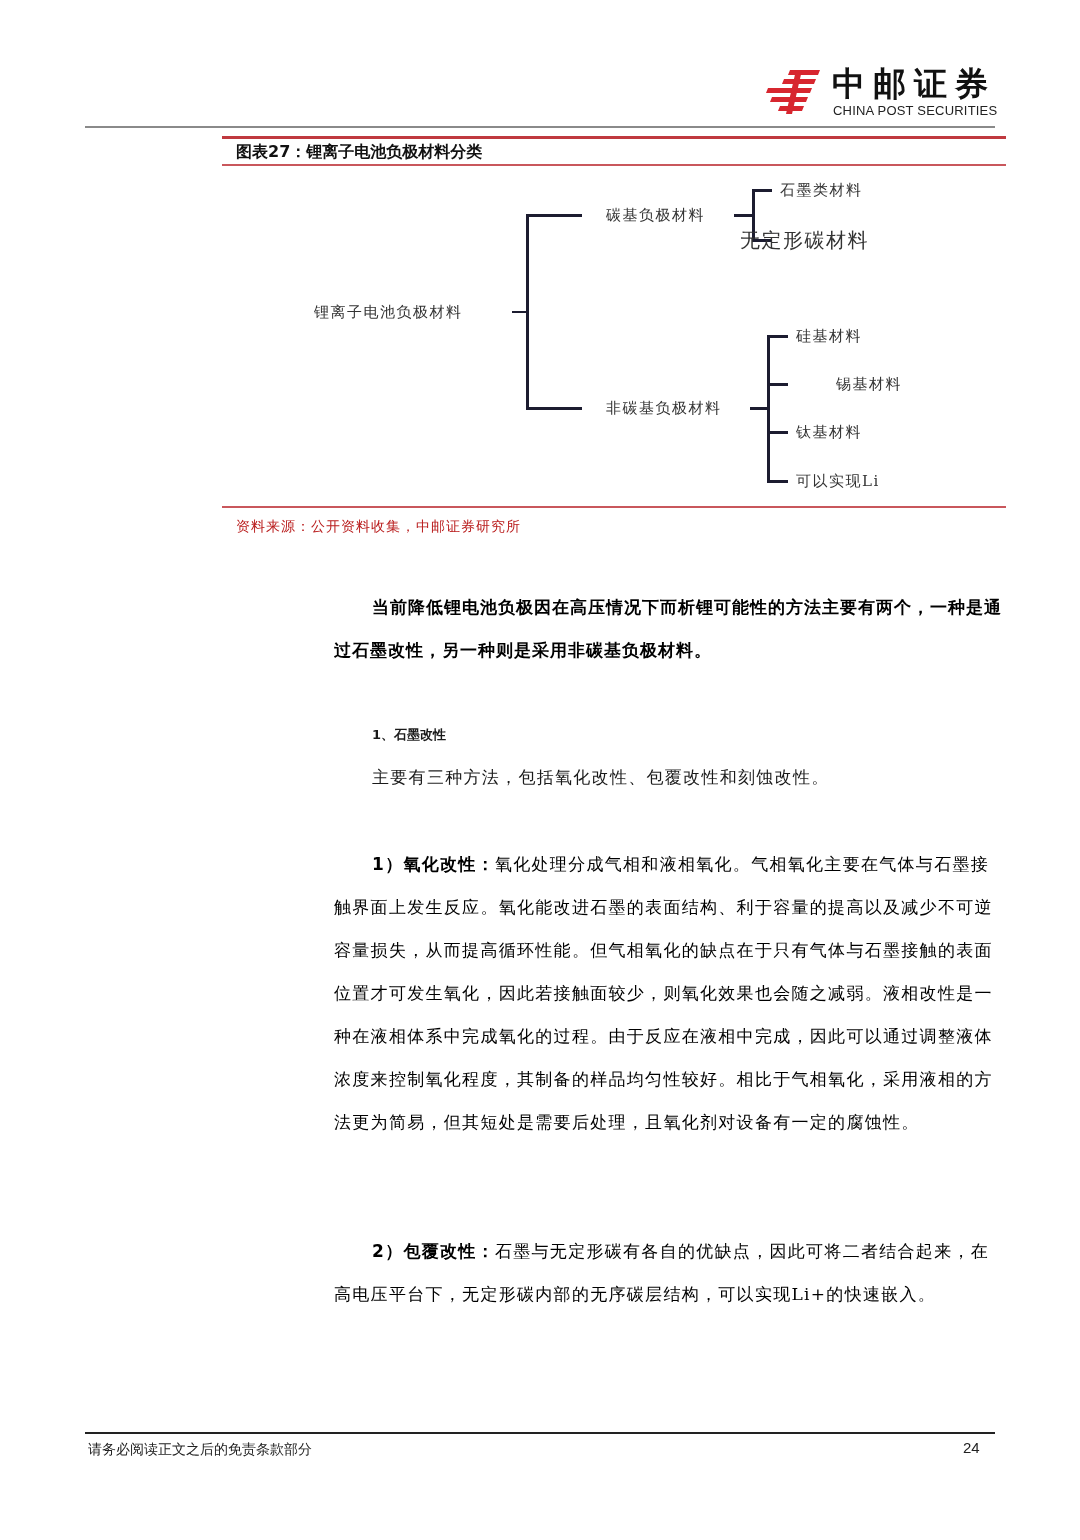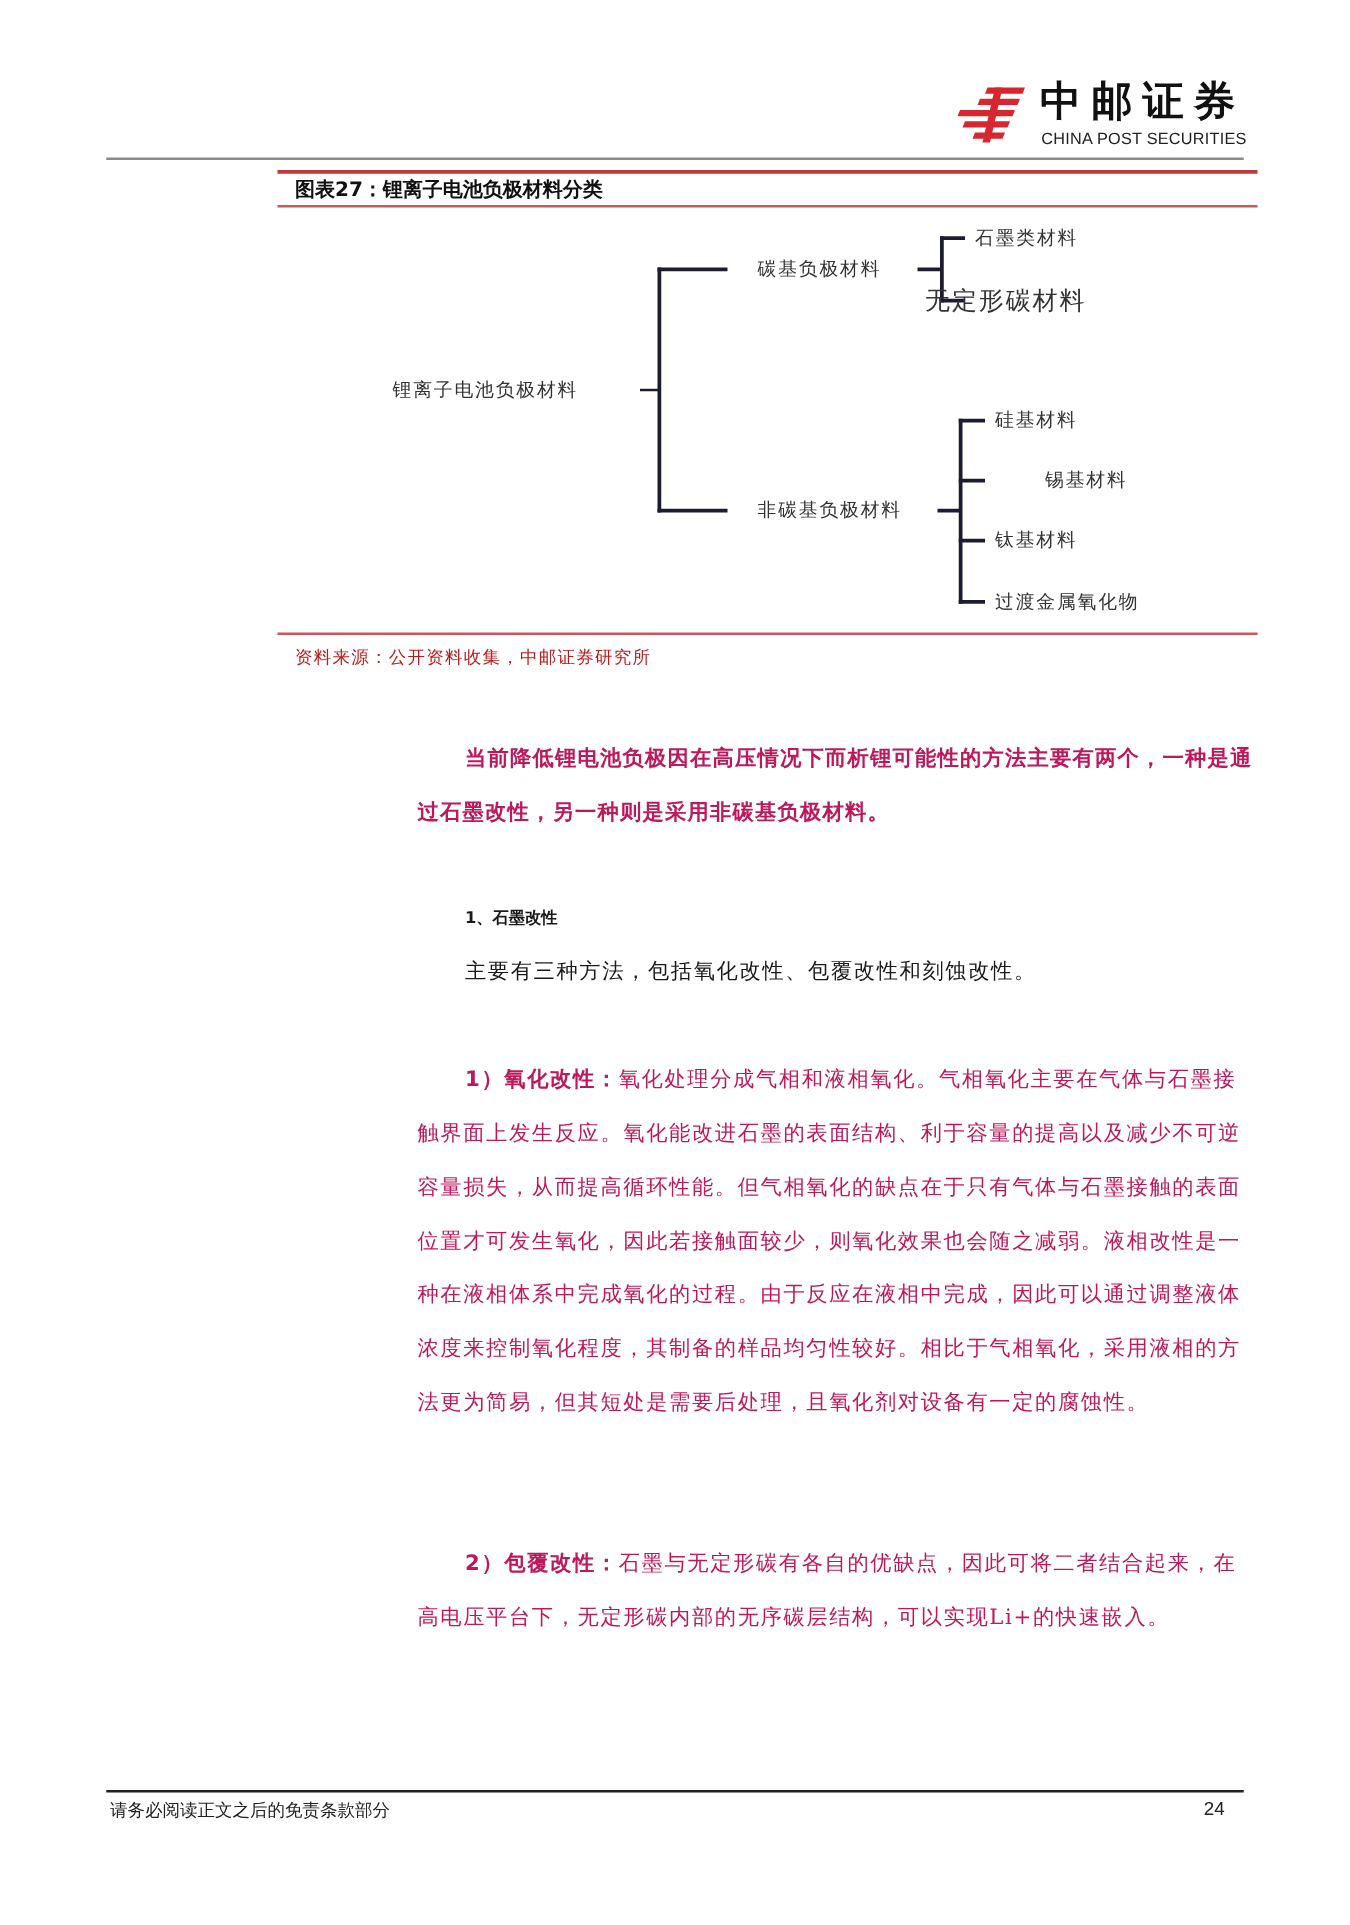--- a/index.html
+++ b/index.html
@@ -3,33 +3,33 @@
 <meta charset="utf-8">
 <style>
   html, body { margin: 0; padding: 0; }
   body {
     width: 1080px; height: 1540px; background: #ffffff; position: relative; overflow: hidden;
     font-family: "DejaVu Serif", "Liberation Serif", serif; color: #1a1a1a;
   }
   .abs { position: absolute; }
   
   .logo-mark { left: 766px; top: 68px; width: 56px; height: 48px; }
-  .logo-cn { left: 832px; top: 66px; font-family: Liberation Mono, monospace; font-weight: bold; font-size: 33px; letter-spacing: 8px; color: #111; line-height: 36px; }
+  .logo-cn { left: 832px; top: 66px; font-family: Liberation Serif, serif; font-weight: bold; font-size: 33px; letter-spacing: 8px; color: #111; line-height: 36px; }
   .logo-en { left: 833px; top: 104px; font-family: "Liberation Sans", "DejaVu Sans", sans-serif; font-size: 13px; color: #222; letter-spacing: 0.2px; line-height: 14px; }
   .hdr-line { left: 85px; top: 126px; width: 910px; height: 2px; background: #8a8a8a; }
   
   .fig-top-line { left: 222px; top: 136px; width: 784px; height: 3px; background: #c0393f; }
   .fig-title { left: 236px; top: 142px; font-family: "DejaVu Sans", "Liberation Sans", sans-serif; font-weight: bold; font-size: 16px; line-height: 20px; color: #111; }
   .fig-title-line { left: 222px; top: 164px; width: 784px; height: 2px; background: #c0393f; opacity: 0.85; }
   .fig-bottom-line { left: 222px; top: 506px; width: 784px; height: 2px; background: #c0393f; opacity: 0.85; }
   .fig-source { left: 236px; top: 516px; font-size: 14px; line-height: 20px; color: #b91c1c; letter-spacing: 1px; }
   .node { font-size: 15px; line-height: 18px; color: #333; letter-spacing: 1.5px; white-space: nowrap; }
   .ln { background: #1c1c30; }
   
-  .para { left: 334px; width: 670px; font-size: 17px; line-height: 43px; color: #be185d; letter-spacing: 1.3px; }
+  .para { left: 334px; width: 670px; font-size: 17px; line-height: 43px; color: #000000; letter-spacing: 1.3px; }
   .bold { font-weight: bold; font-family: "DejaVu Sans", "Liberation Sans", sans-serif; }
   .heading { left: 372px; top: 722px; font-size: 13px; font-weight: bold; font-family: "DejaVu Sans", "Liberation Sans", sans-serif; line-height: 26px; }
   .intro { left: 372px; top: 764px; font-size: 17px; line-height: 26px; letter-spacing: 1.3px; }
   
   .ftr-line { left: 85px; top: 1432px; width: 910px; height: 2px; background: #222; }
   .ftr-text { left: 88px; top: 1440px; font-size: 14px; line-height: 18px; color: #222; }
   .ftr-page { left: 963px; top: 1439px; font-family: "Liberation Sans", "DejaVu Sans", sans-serif; font-size: 15px; line-height: 18px; color: #222; }
 </style>
 </head>
 <body>
@@ -73,21 +73,21 @@
   <div class="abs node" style="left:606px; top:399px;">非碳基负极材料</div>
   <div class="abs ln" style="left:750px; top:407px; width:19px; height:3px;"></div>
   <div class="abs ln" style="left:767px; top:335px; width:3px; height:148px;"></div>
   <div class="abs ln" style="left:767px; top:335px; width:21px; height:3px;"></div>
   <div class="abs ln" style="left:767px; top:383px; width:21px; height:3px;"></div>
   <div class="abs ln" style="left:767px; top:431px; width:21px; height:3px;"></div>
   <div class="abs ln" style="left:767px; top:480px; width:21px; height:3px;"></div>
   <div class="abs node" style="left:796px; top:327px;">硅基材料</div>
   <div class="abs node" style="left:836px; top:375px;">锡基材料</div>
   <div class="abs node" style="left:796px; top:423px;">钛基材料</div>
-  <div class="abs node" style="left:796px; top:472px;">过渡金属氧化物</div>
+  <div class="abs node" style="left:796px; top:472px;">可以实现Li</div>
 </div>
 
 <div class="abs fig-bottom-line"></div>
 <div class="abs fig-source">资料来源：公开资料收集，中邮证券研究所</div>
 
 <div class="abs para bold" style="top:586px; text-indent:38px; letter-spacing:1px;">
   <span>当前降低锂电池负极因在高压情况下而析锂可能性的方法主要有两个，一种</span><span>是通过石墨改性，另一种则是采用非碳基负极材料。</span>
 </div>
 
 <div class="abs heading">1、石墨改性</div>

